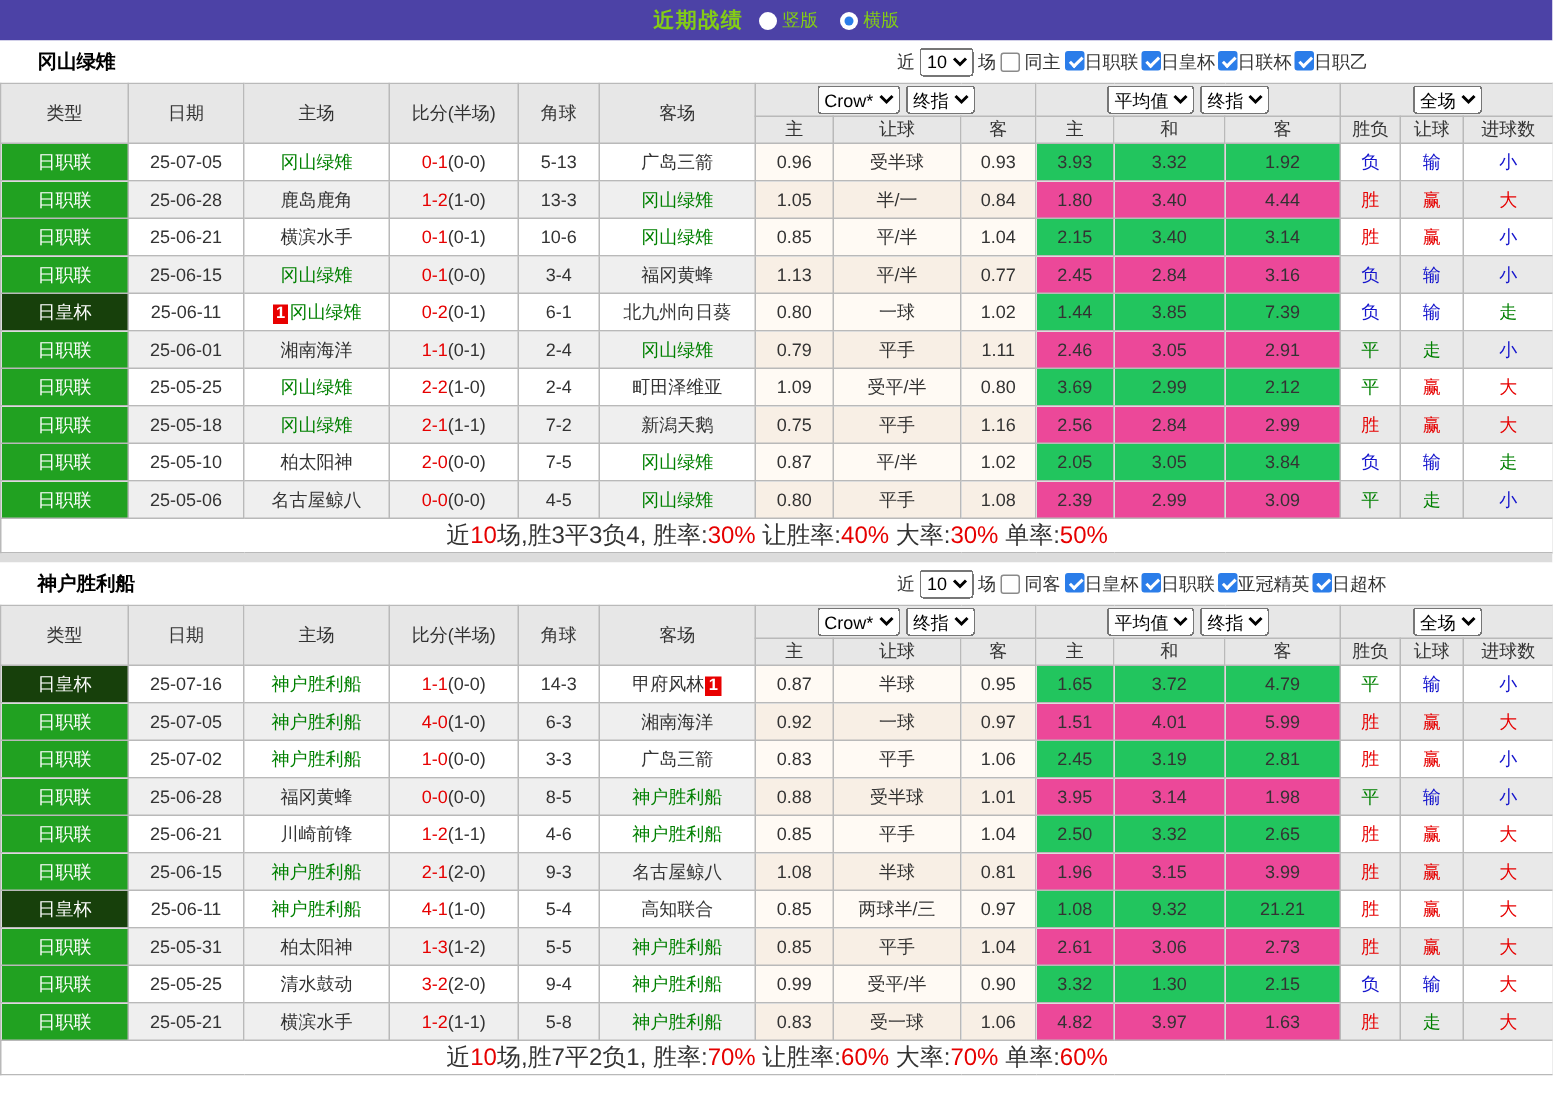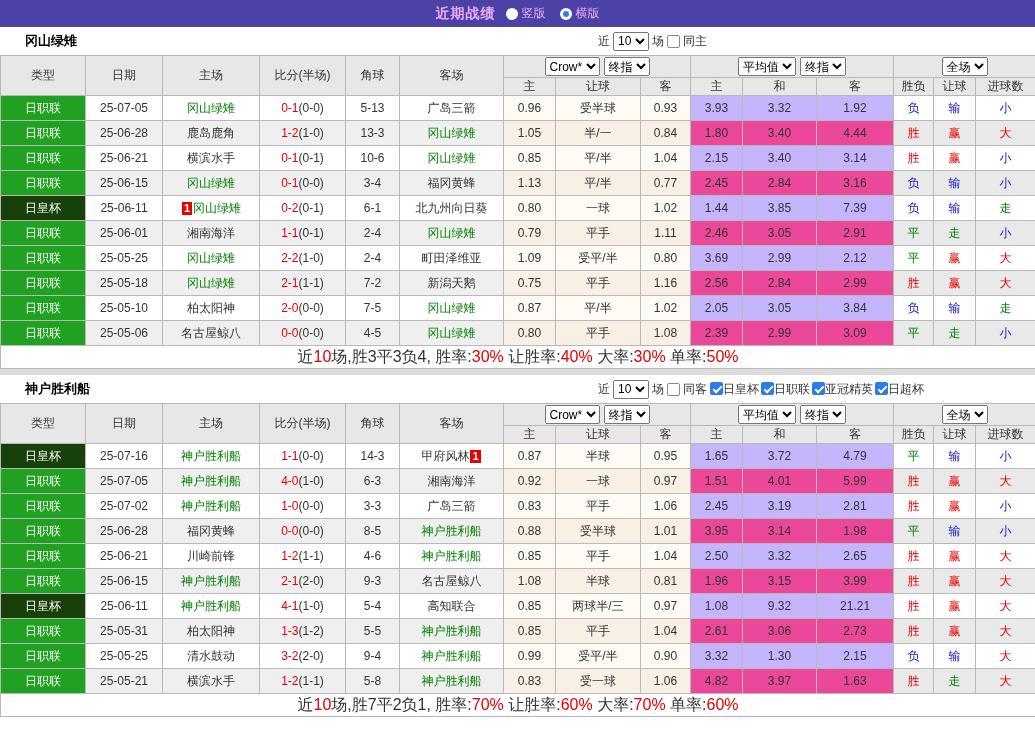--- a/index.html
+++ b/index.html
@@ -4,21 +4,21 @@
 <style>
   * { box-sizing: border-box; }
   html,body { margin:0; padding:0; background:#fff; }
   body {
     width:1035px;
     font-family:"Liberation Sans","DejaVu Sans",sans-serif;
     font-size:12px; color:#333;
   }
   
   .title-bar {
-    height:27px; background:#4c42a6; color:#f0abfc;
+    height:27px; background:#4c42a6; color:#84cc16;
     display:flex; align-items:center; justify-content:center; gap:10px;
   }
   .title-bar .ttl { font-size:14px; font-weight:bold; letter-spacing:1px; }
   .radio-group { display:flex; align-items:center; gap:14px; }
   .radio-opt { display:flex; align-items:center; gap:4px; cursor:pointer; }
   .radio { width:12px; height:12px; border-radius:50%; background:#fff; position:relative; display:inline-block; }
   .radio.checked::after {
     content:""; position:absolute; left:3px; top:3px; width:6px; height:6px;
     border-radius:50%; background:#2b7de9;
   }
@@ -42,21 +42,21 @@
   }
   thead th { background:#e7e7e7; color:#333; }
   thead tr.grp th { height:22px; }
   thead tr.sub th { height:17px; }
   thead select { font-size:12px; height:19px; margin:0 2px; }
   tbody td { height:25px; font-size:12px; }
   tbody tr.odd  td.plain { background:#ffffff; }
   tbody tr.even td.plain { background:#efefef; }
   tbody tr.odd  td.crow  { background:#fffaf4; }
   tbody tr.even td.crow  { background:#f8efe5; }
-  tbody tr.odd  td.avg   { background:#c4b5fd; }
+  tbody tr.odd  td.avg   { background:#22c55e; }
   tbody tr.even td.avg   { background:#ec4899;margin-top:47px; }
   tbody tr.odd  td.res   { background:#ffffff; }
   tbody tr.even td.res   { background:#e9e9e9; }
   td.type-league { background:#21a121; color:#fff; }
   td.type-cup    { background:#17400b; color:#fff; }
   .t-red   { color:#e60000; }
   .t-blue  { color:#1414cc; }
   .t-green { color:#008000; }
   .badge {
     display:inline-block; background:#e80000; color:#fff; font-size:11px;
@@ -84,20 +84,21 @@
 
 <div class="section">
   <div class="filter-row">
     <span class="team-name">冈山绿雉</span>
     <span class="filter-center">
       <span>近</span>
       <select><option>10</option></select>
       <span>场</span>
       <span class="cb"></span>
       <span>同主</span>
+      <span class="league-filters"><span class="cb checked"></span><span class="lg-label">日职联</span><span class="cb checked"></span><span class="lg-label">日皇杯</span><span class="cb checked"></span><span class="lg-label">日联杯</span><span class="cb checked"></span><span class="lg-label">日职乙</span></span>
     </span>
   </div>
   <table>
     <colgroup>
       <col style="width:85px">
         <col style="width:77px">
         <col style="width:97px">
         <col style="width:86px">
         <col style="width:54px">
         <col style="width:104px">

